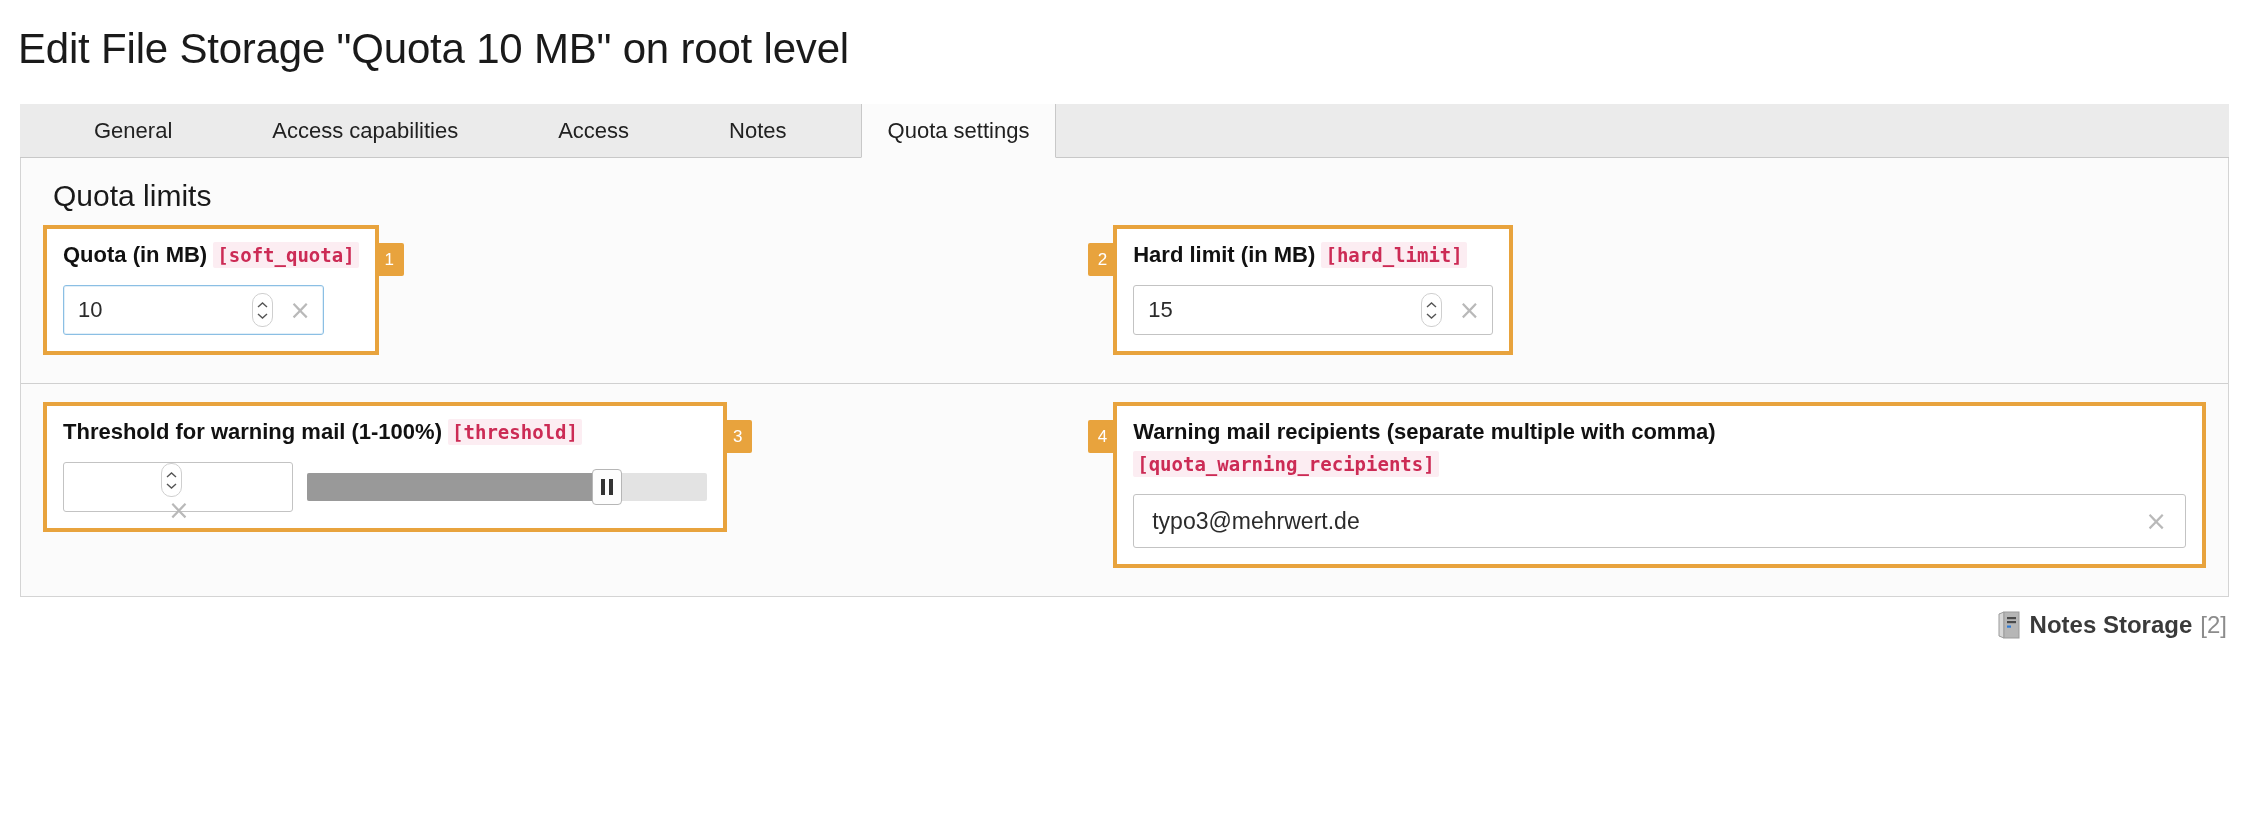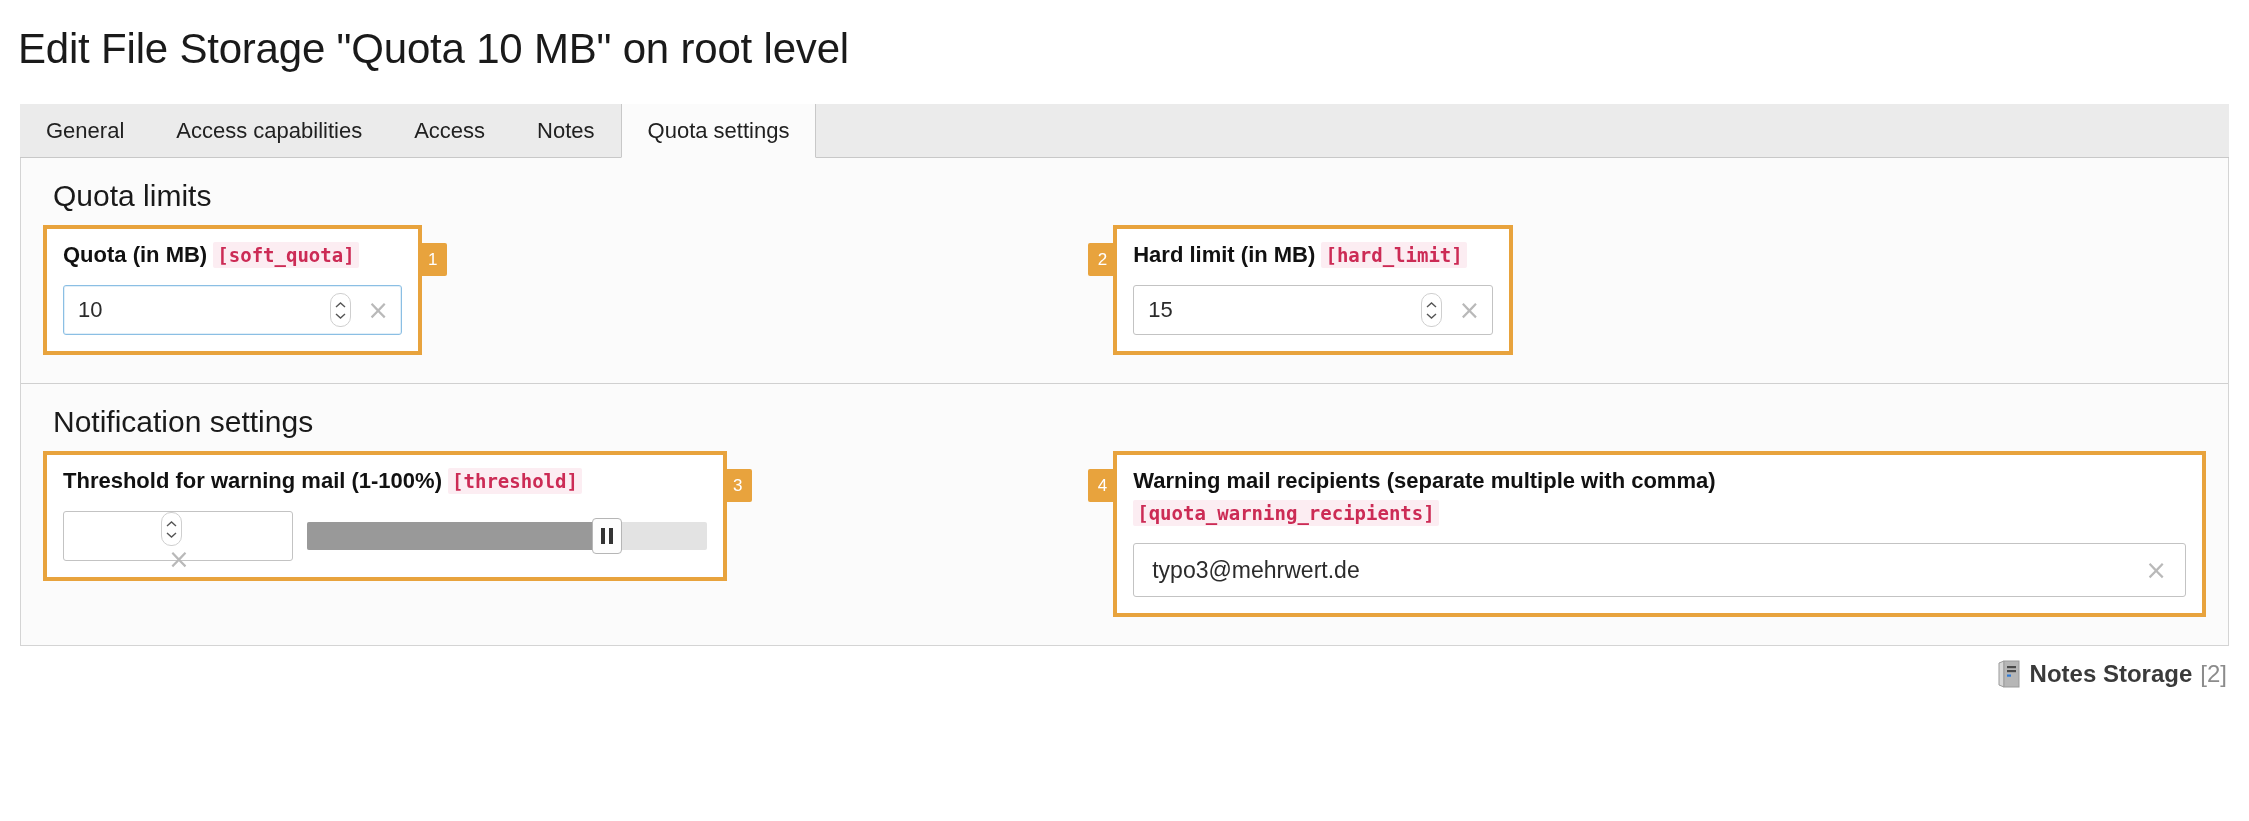--- a/index.html
+++ b/index.html
@@ -43,20 +43,21 @@
   .tab {
     display: flex;
     align-items: center;
     padding: 0 26px;
     font-size: 22px;
     color: #212121;
     cursor: pointer;
     position: relative;
     box-sizing: border-box;
     white-space: nowrap;
+    margin-left: 48px;
   }
   .tab.active {
     background: #fbfbfb;
     border-left: 1px solid #c8c8c8;
     border-right: 1px solid #c8c8c8;
     margin-bottom: -1px;
     border-bottom: 1px solid #fbfbfb;
   }
 
   
@@ -160,21 +161,21 @@
     border: 1px solid #8bbfe4;
     box-shadow: 0 0 0 1px rgba(139,191,228,0.25) inset;
   }
   .txtinput .val {
     font-size: 22px;
     color: #2b2b2b;
     flex: 1;
     white-space: nowrap;
     overflow: hidden;
   }
-  .w-number  { width: 339px; }
+  .w-number  { width: 261px; }
   .w-number2 { width: 360px; }
   .w-thresh  { width: 230px; flex-direction: column; }
 
   
   .spinner {
     width: 19px;
     height: 32px;
     border: 1px solid #cfcfcf;
     border-radius: 10px;
     background: #ffffff;
@@ -357,21 +358,20 @@
               <span class="clear-x">×</span>
             </div>
           </div>
         </div>
       </div>
 
     </div>
   </div>
 
   <div class="section">
-    <h2 class="section-title">Notification settings</h2>
 
     <div class="row">
 
       <div class="col col-left">
         <div class="hl">
           <span class="badge right">3</span>
 
           <div class="field-label">
             <span>Threshold for warning mail (1-100%)</span>
             <span class="fieldname">[threshold]</span>

